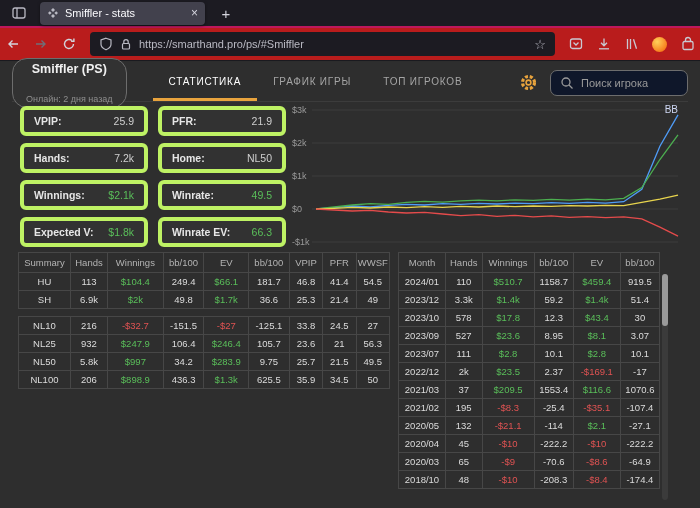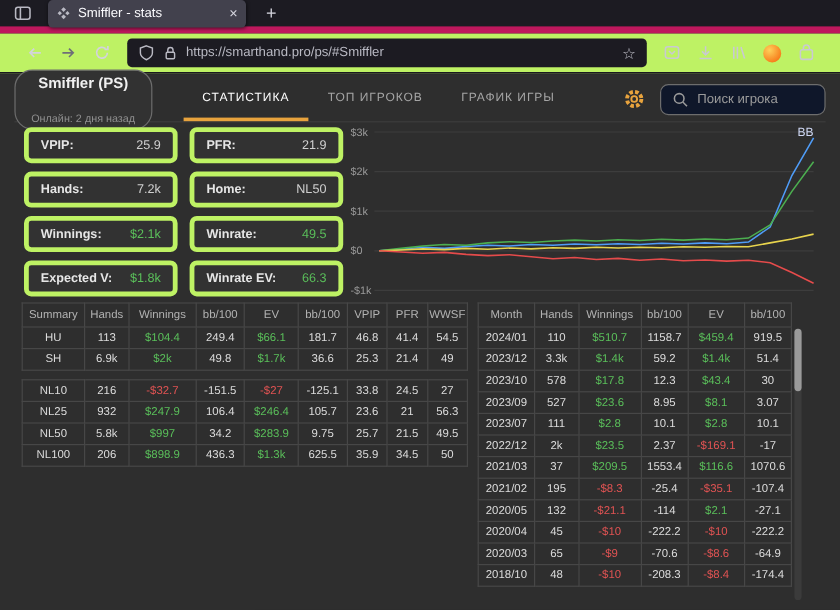--- a/index.html
+++ b/index.html
@@ -1,28 +1,28 @@
 <!DOCTYPE html>
 <html><head>
 <meta charset="utf-8">
 <title>Smiffler - stats</title>
 <style>
   * { box-sizing: border-box; margin: 0; padding: 0; }
   html,body { width:700px; height:508px; overflow:hidden; }
   body { font-family:"Liberation Sans", sans-serif; background:#2d2d2d; position:relative; }
 
   
-  .titlebar { height:28px; background:#1c1b22; display:flex; align-items:center; padding:0 6px; border-bottom:6px solid #be185d; }
+  .titlebar { height:28px; background:#1c1b22; display:flex; align-items:center; padding:0 6px; border-bottom:2px solid #be185d; }
   .ffview-btn { width:26px; height:20px; border-radius:4px; display:flex; align-items:center; justify-content:center; color:#b9b9c3; }
   .btab { width:165px; height:23px; background:#42414d; border-radius:4px; margin-left:8px; display:flex; align-items:center; gap:6px; padding:0 7px; box-shadow:0 1px 3px rgba(0,0,0,.5); }
   .btab-title { color:#fbfbfe; font-size:11px; white-space:nowrap; overflow:hidden; flex:1; }
   .btab-close { color:#d5d5de; font-size:12px; line-height:12px; cursor:default; }
   .newtab-btn { color:#d5d5de; font-size:15px; margin-left:10px; width:22px; text-align:center; }
 
-  .toolbar { height:33px; background:#bef264; display:flex; align-items:center; padding:0 16px; gap:2px; border-bottom:1px solid #1a1a1f; }
+  .toolbar { height:33px; background:#b91c1c; display:flex; align-items:center; padding:0 0; gap:2px; border-bottom:1px solid #1a1a1f; }
   .nav-btn { width:26px; height:24px; display:flex; align-items:center; justify-content:center; color:#d3d3dc; border-radius:4px; }
   .nav-btn.dim { color:#6f6f78; }
   .urlbar { flex:1; height:24px; background:#1c1b22; border-radius:4px; display:flex; align-items:center; gap:6px; padding:0 9px; margin:0 6px; }
   .url-text { flex:1; color:#b9b9c3; font-size:11px; white-space:nowrap; overflow:hidden; }
   .star { color:#b9b9c3; font-size:13px; line-height:13px; }
   .tool-icons { display:flex; align-items:center; gap:3px; }
   .tool-btn { width:25px; height:24px; display:flex; align-items:center; justify-content:center; color:#c9c9d2; border-radius:4px; }
   .orange-ball { width:15px; height:15px; border-radius:50%; background:radial-gradient(circle at 35% 32%, #ffd05a, #f77c1b 75%); display:block; }
 
   
@@ -154,22 +154,22 @@
 
 <div class="page">
 
   <div class="page-header">
     <div class="player-card">
       <div class="player-name">Smiffler (PS)</div>
       <div class="player-online">Онлайн: 2 дня назад</div>
     </div>
     <div class="nav-tabs">
       <div class="nav-tab active">СТАТИСТИКА</div>
+      <div class="nav-tab">ГРАФИК ИГРЫ</div>
       <div class="nav-tab">ТОП ИГРОКОВ</div>
-      <div class="nav-tab">ГРАФИК ИГРЫ</div>
     </div>
     <div class="header-right">
       <div class="gear-btn">
         <svg width="19" height="19" viewBox="0 0 19 19">
           <circle cx="9.5" cy="9.5" r="6" fill="none" stroke="#e8a33d" stroke-width="3.2" stroke-dasharray="3 1.8"></circle>
           <circle cx="9.5" cy="9.5" r="2.4" fill="none" stroke="#e8a33d" stroke-width="1.6"></circle>
         </svg>
       </div>
       <div class="search-box">
         <svg width="14" height="14" viewBox="0 0 14 14">

